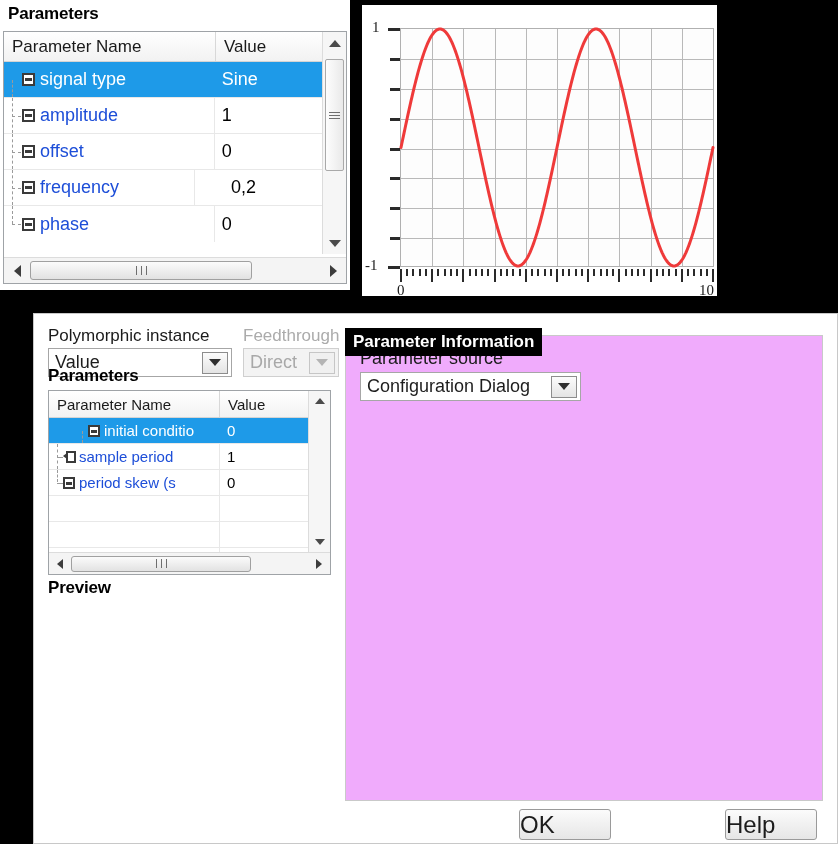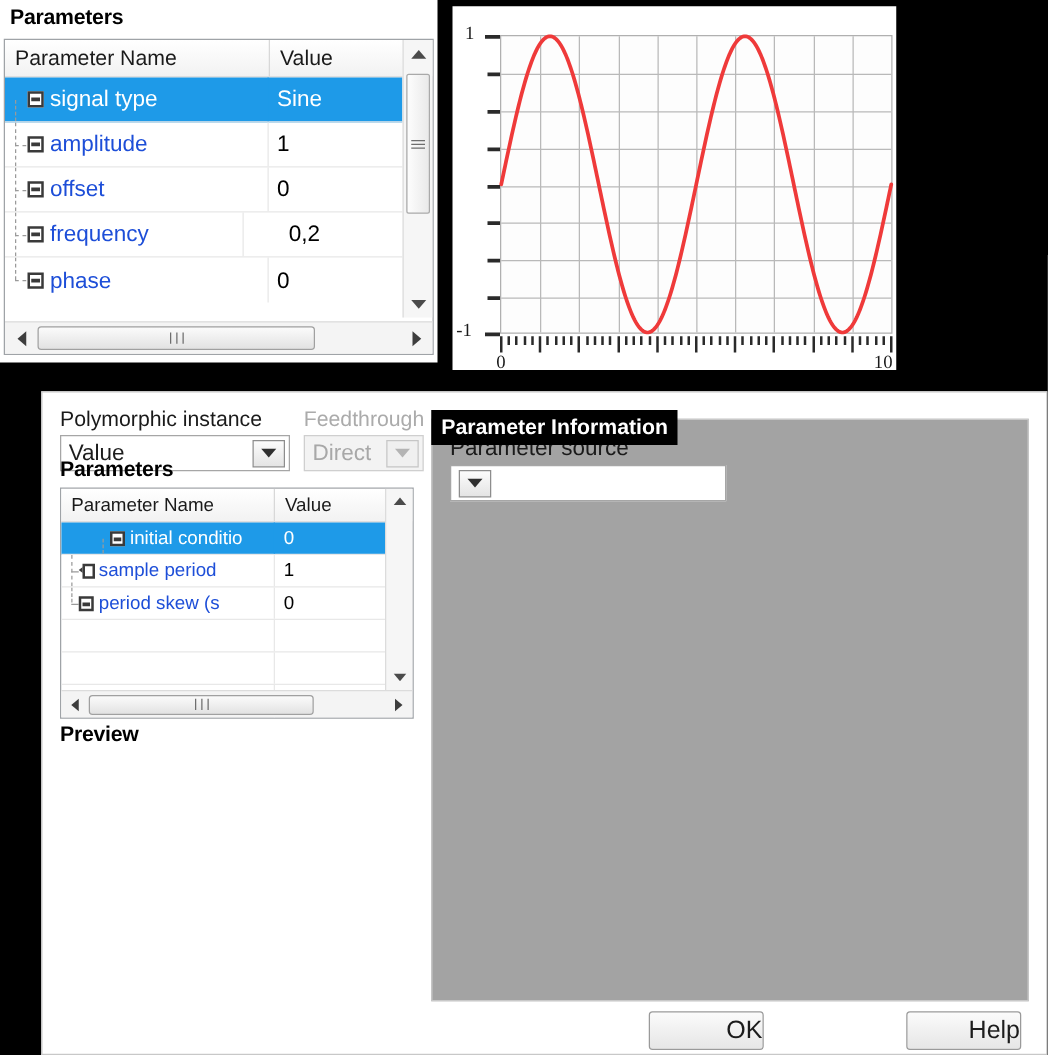--- a/index.html
+++ b/index.html
@@ -192,23 +192,23 @@
   .combo.disabled .ctext { color:#a8a8a8; }
   .combo.disabled .cbtn { border-color:#c6c6c6; background:#f0f0f0; }
   .cb-tri { width:0;height:0;border-left:6px solid transparent;border-right:6px solid transparent;border-top:7px solid #2f2f2f; }
   .combo.disabled .cb-tri { border-top-color:#b4b4b4; }
 
   
   .btn {
     background: linear-gradient(#fbfbfb,#e6e6e6);
     border: 1px solid #9a9a9a;
     border-radius: 3px;
-    font-size: 20px;
+    font-size: 24px;
     color: #1c1c1c;
-    display: flex; align-items: center; justify-content: flex-end;
+    display: flex; align-items: center; justify-content: flex-start;
     box-sizing: border-box;
   }
 
   .lbl { font-size: 17px; color: #1a1a1a; }
   .lbl.dim { color: #ababab; }
 
   
   .plotwrap { position:absolute; background:#ffffff; }
   .plotarea { position:absolute; box-sizing:border-box; }
   .gline { position:absolute; background:#b9b9b9; }
@@ -541,25 +541,26 @@
           </div>
         </div>
         <div class="ar" style="width:22px;position:absolute;right:0;">
           <div class="tri-rt" style="border-top-width:5px;border-bottom-width:5px;border-left-width:6px;"></div>
         </div>
       </div>
     </div>
 
     <div class="panel-title" style="position:absolute;left:14px;top:264px;">Preview</div>
 
-    <div style="position:absolute;left:311px;top:21px;width:478px;height:466px;background:#a3a3a3;border:1px solid #c9c9c9;box-sizing:border-box;">
+    <div style="position:absolute;left:311px;top:21px;width:478px;height:466px;background:#f0abfc;border:1px solid #c9c9c9;box-sizing:border-box;">
 
       <div class="lbl" style="position:absolute;left:14px;top:12px;font-size:18px;">Parameter source</div>
 
       <div class="combo" style="left:14px;top:36px;width:221px;height:29px;position:absolute;">
+        <span class="ctext">Configuration Dialog</span>
         <span class="cbtn">
             <i class="cb-tri"></i>
           </span>
       </div>
     </div>
 
     <div class="callout" style="left:311px;top:14px;height:28px;">
       <span class="ct">Parameter Information</span>
     </div>
 

